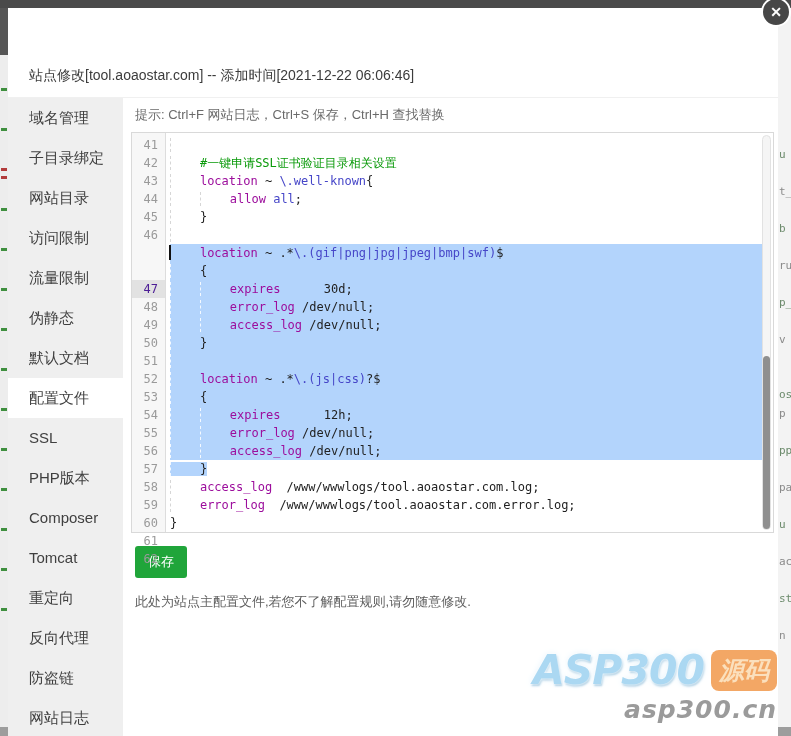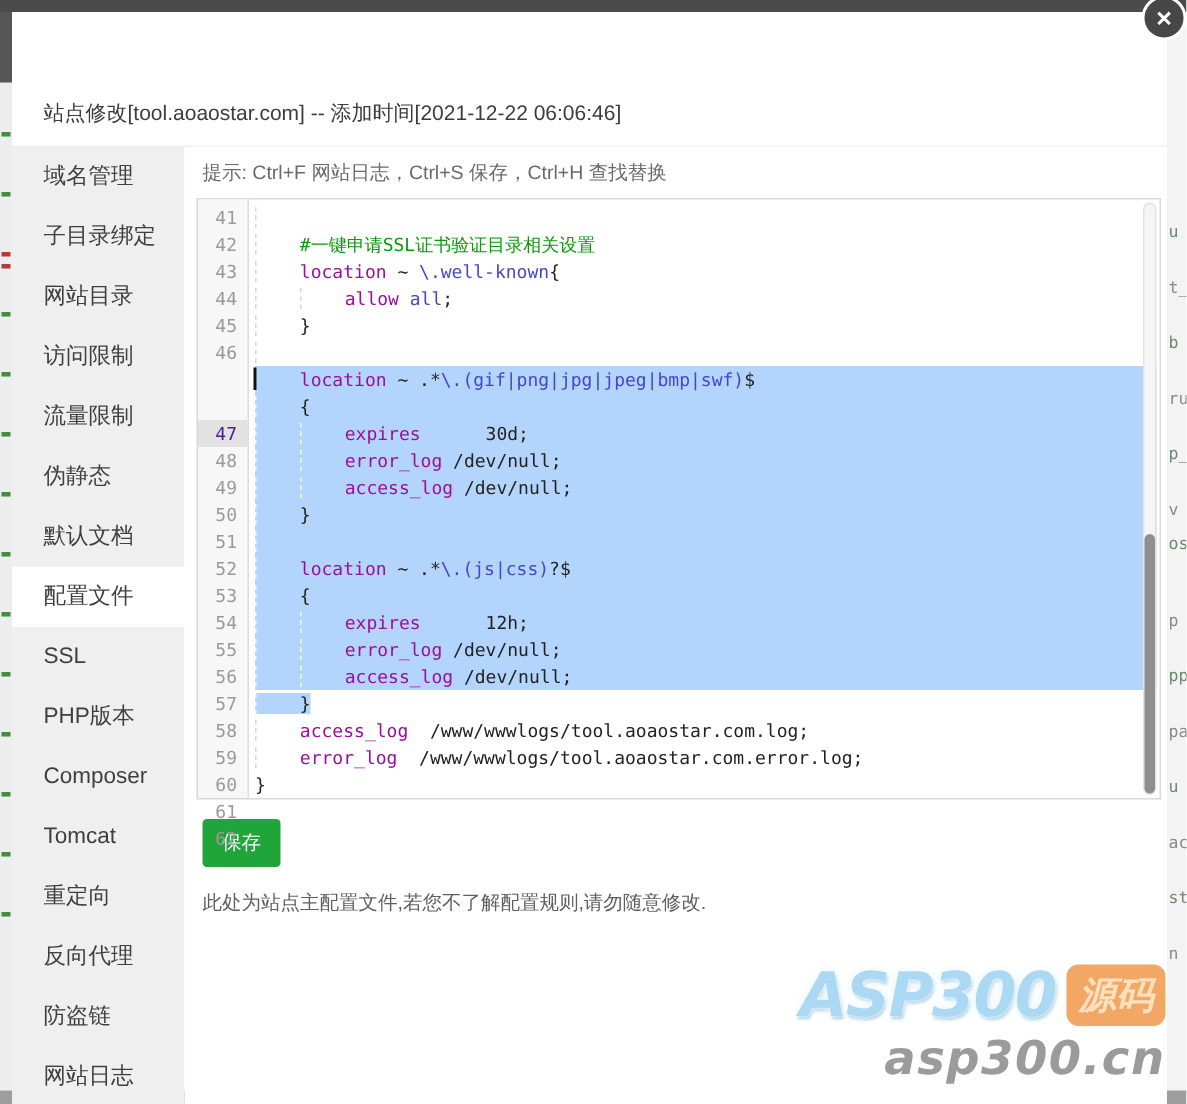--- a/index.html
+++ b/index.html
@@ -54,21 +54,21 @@
           border-radius:3px; font-size:13px; padding:7px 13px; cursor:pointer; }
   .note { margin:15px 0 0 4px; font-size:13px; color:#5f5f5f; }
   
   .watermark { position:absolute; right:14px; bottom:12px; text-align:right; z-index:5; }
   .wm-row { display:flex; align-items:center; justify-content:center; gap:7px; }
   .wm-brand { font-family:"DejaVu Sans", sans-serif; font-style:italic; font-weight:bold; font-size:41px;
               color:#abd8f2; letter-spacing:-1px;
               text-shadow:0 0 2px #fff, 0 0 7px #e6f3fb, 1px 2px 2px #9fc6de; }
   .wm-badge { background:#f3a765; color:#fbe0bd; font-size:25px; font-weight:bold; font-style:italic;
               border-radius:8px; padding:4px 8px; }
-  .wm-domain { font-family:"DejaVu Sans", sans-serif; font-style:italic; font-weight:bold; font-size:31px;
+  .wm-domain { font-family:"DejaVu Sans", sans-serif; font-style:italic; font-weight:bold; font-size:25px;
                color:#9b9b9b; margin-top:1px; letter-spacing:1px; }
 </style>
 </head>
 <body>
 
 <div class="backdrop-top"></div>
 <div class="backdrop-left" id="backdrop-left">
   <div class="dark"></div>
 <span class="mark" style="top: 80px; background: rgb(63, 143, 63);"></span>
     <span class="mark" style="top: 120px; background: rgb(63, 143, 63);"></span>
@@ -86,21 +86,21 @@
     <span class="mark" style="top: 560px; background: rgb(63, 143, 63);"></span>
     <span class="mark" style="top: 600px; background: rgb(63, 143, 63);"></span>
   </div>
 <div class="backdrop-right" id="backdrop-right">
     <span class="frag" style="top: 140px; color: rgb(107, 138, 107);">u</span>
     <span class="frag" style="top: 177px; color: rgb(138, 138, 138);">t_</span>
     <span class="frag" style="top: 214px; color: rgb(107, 138, 107);">b</span>
     <span class="frag" style="top: 251px; color: rgb(138, 138, 138);">ru</span>
     <span class="frag" style="top: 288px; color: rgb(107, 138, 107);">p_</span>
     <span class="frag" style="top: 325px; color: rgb(138, 138, 138);">v</span>
-    <span class="frag" style="top: 348px; color: rgb(107, 138, 107);">os</span>
+    <span class="frag" style="top: 380px; color: rgb(107, 138, 107);">os</span>
     <span class="frag" style="top: 399px; color: rgb(138, 138, 138);">p</span>
     <span class="frag" style="top: 436px; color: rgb(107, 138, 107);">pp</span>
     <span class="frag" style="top: 473px; color: rgb(138, 138, 138);">pa</span>
     <span class="frag" style="top: 510px; color: rgb(107, 138, 107);">u</span>
     <span class="frag" style="top: 547px; color: rgb(138, 138, 138);">ac</span>
     <span class="frag" style="top: 584px; color: rgb(107, 138, 107);">st</span>
     <span class="frag" style="top: 621px; color: rgb(138, 138, 138);">n</span>
   </div>
 <div class="backdrop-bottom"></div>
 

